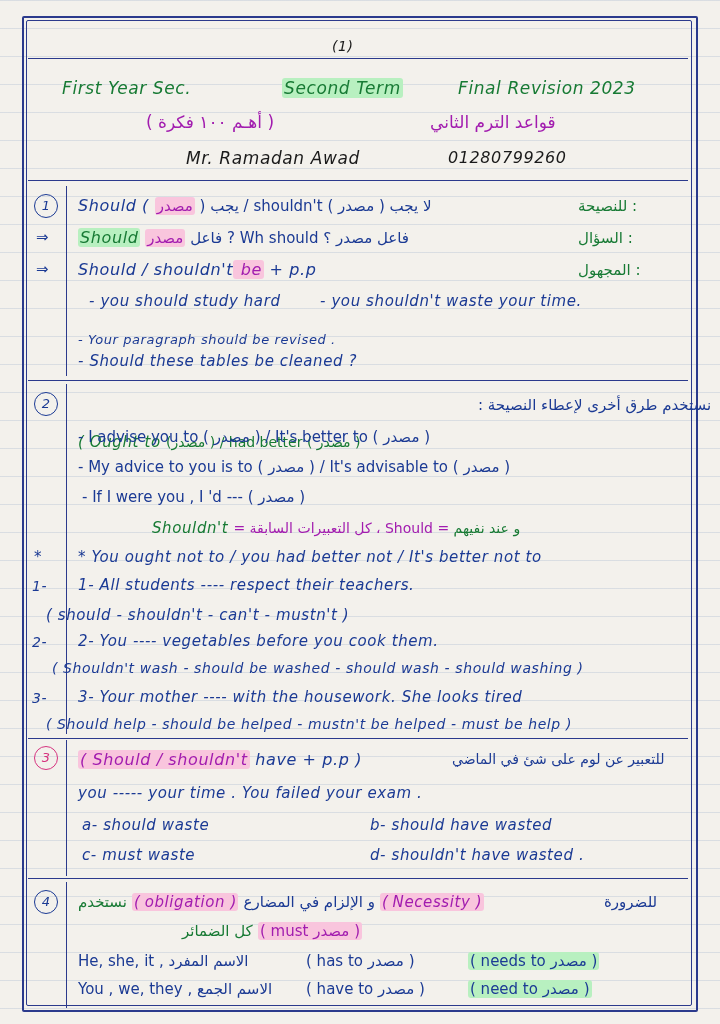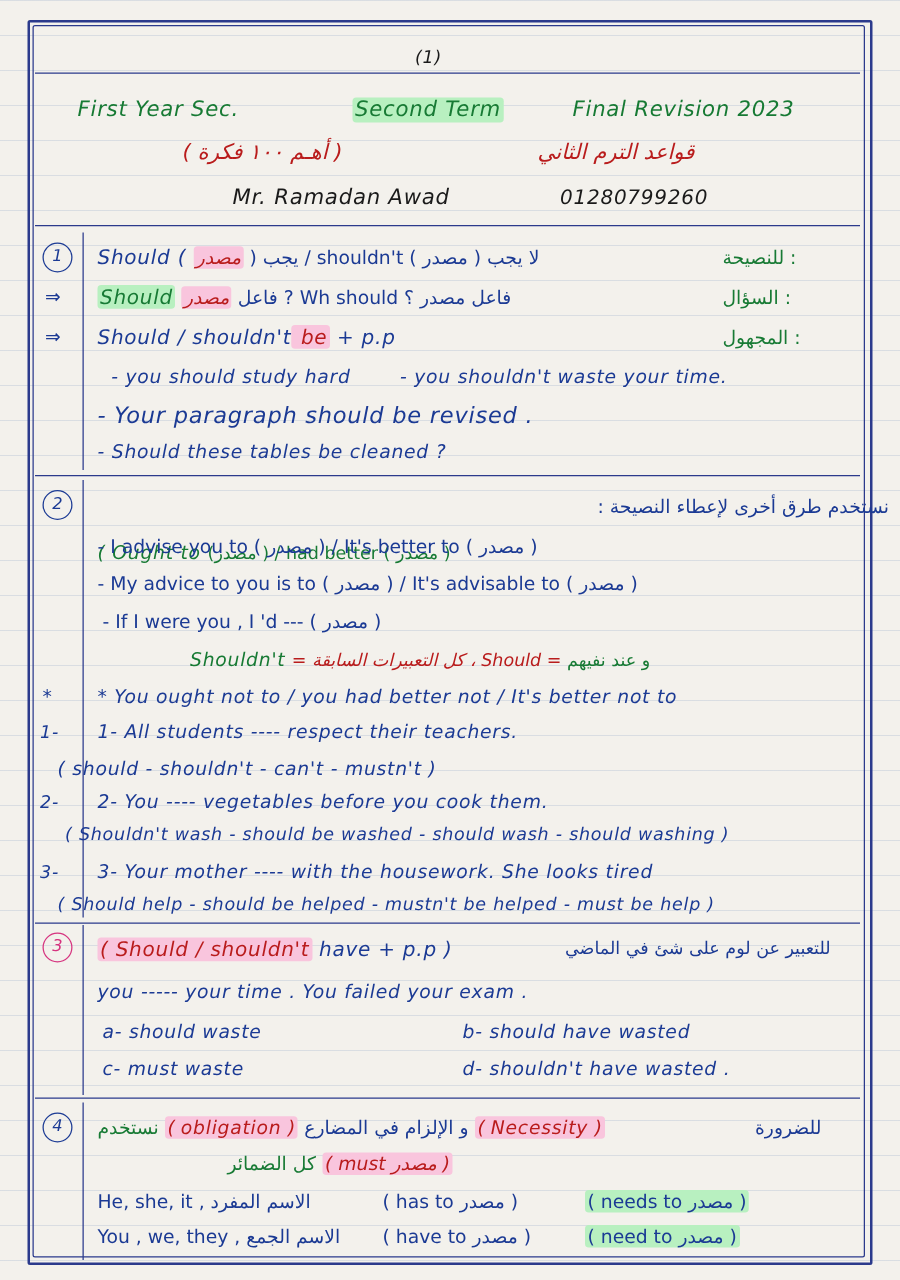--- a/index.html
+++ b/index.html
@@ -58,21 +58,21 @@
     white-space: nowrap;
   }
   .ar {
     font-family: "DejaVu Sans", sans-serif;
     direction: rtl;
     font-style: normal;
     letter-spacing: 0;
   }
   .blue   { color: #1b3a94; }
   .green  { color: #177a34; }
-  .pink   { color: #b91c1c; font-style: italic; }
+  .pink   { color: #a21caf; }
   .black  { color: #1a1a1a; }
 
   .hl-green { background: #b8f0c0; border-radius: 3px; padding: 0 2px; }
   .hl-pink  { background: #f9c5dd; border-radius: 3px; padding: 0 2px; }
 
   .abs { position: absolute; }
 
   
   .sep {
     position: absolute;
@@ -140,21 +140,21 @@
   <div class="abs hw ar green" style="left:578px; top:229px; font-size:15px;">: السؤال</div>
 
   <div class="arrow" style="left:36px; top:260px;">⇒</div>
   <div class="abs" style="left:78px; top:260px;">
     <span class="hw blue" style="font-size:16px;">Should / shouldn't</span><span class="hw pink hl-pink" style="font-size:16px;"> be</span><span class="hw blue" style="font-size:16px;"> + p.p</span>
   </div>
   <div class="abs hw ar green" style="left:578px; top:261px; font-size:15px;">: المجهول</div>
 
   <div class="abs hw blue" style="left:89px; top:292px; font-size:15px;">- you should study hard</div>
   <div class="abs hw blue" style="left:320px; top:292px; font-size:15px;">- you shouldn't waste your time.</div>
-  <div class="abs hw blue" style="left:78px; top:322px; font-size:18px;">- Your paragraph should be revised .</div>
+  <div class="abs hw blue" style="left:78px; top:332px; font-size:13px;">- Your paragraph should be revised .</div>
   <div class="abs hw blue" style="left:78px; top:352px; font-size:15px;">- Should these tables be cleaned ?</div>
 
   <div class="sep" style="left:28px; top:380px; width:660px;"></div>
 
   <div class="circnum" style="left:34px; top:392px;">2</div>
   <div class="vline" style="left:66px; top:384px; height:350px;"></div>
 
   <div class="abs" style="left:78px; top:396px;margin-top:36px;">
     <span class="hw green" style="font-size:15px;">( Ought to </span><span class="hw ar green" style="font-size:14px;">(مصدر</span><span class="hw ar green" style="font-size:14px;"> ) / had better ( مصدر )</span>
   </div>

